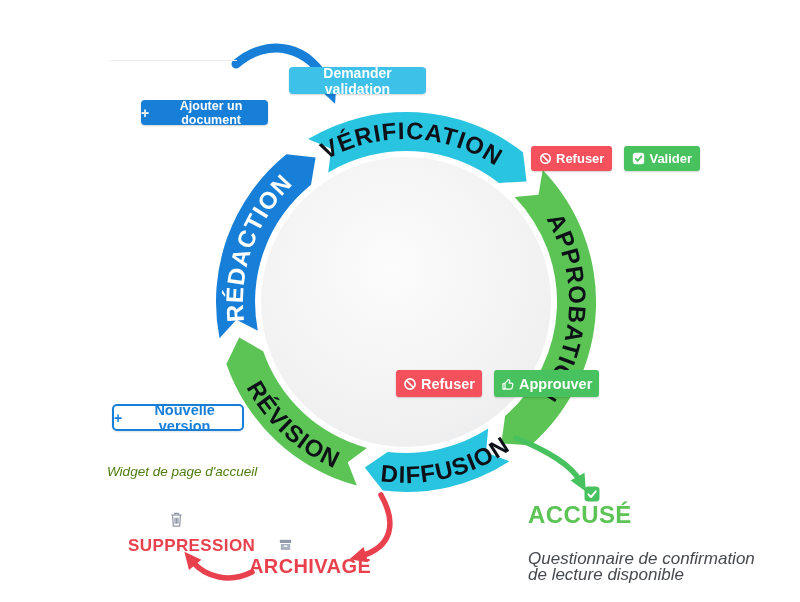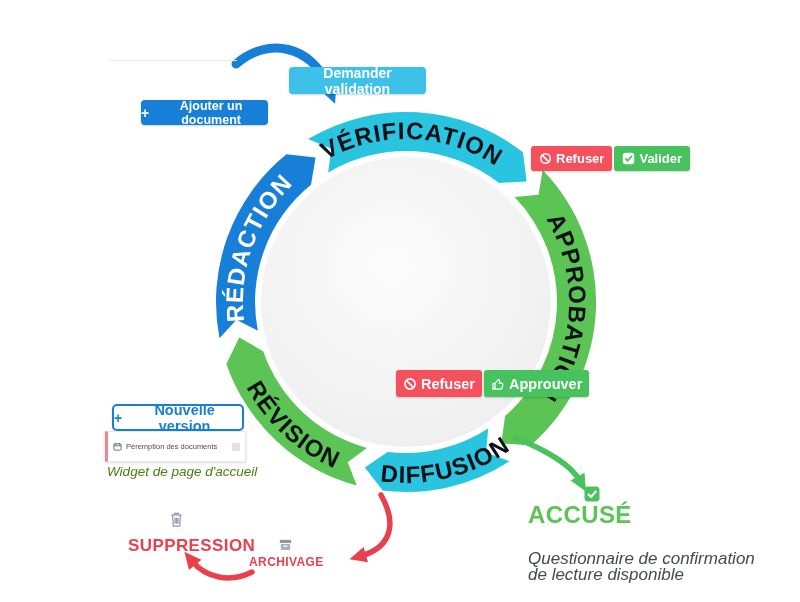--- a/index.html
+++ b/index.html
@@ -23,21 +23,21 @@
   button{border:none;padding:0;background:none;font-family:inherit;margin-top:36px;}
   .btn{display:flex;align-items:center;justify-content:center;gap:5px;color:#fff;font-weight:700;
        border-radius:4px;box-shadow:0 1px 2px rgba(0,0,0,.18);}
   .btn-demander{left:289px;top:31px;width:137px;height:27px;background:var(--lightblue);font-size:14px;}
   .btn-ajouter{left:141px;top:64px;width:127px;height:25px;background:var(--blue);font-size:12.5px;}
   .plus{font-weight:700;font-size:14px;line-height:1;}
   .note{font-style:italic;color:var(--muted);font-size:13.5px;line-height:16px;}
   .note-creation{left:117px;top:92px;}
 
   
-  .group{display:flex;gap:2px;justify-content:center;}
+  .group{display:flex;gap:12px;justify-content:center;}
   .group-validate{left:531px;top:110px;}
   .group-approve{left:396px;top:334px;}
   .btn-sm{height:25px;font-size:13px;padding:0 8px;border-radius:3px;gap:4px;}
   .btn-md{height:27px;font-size:14.5px;padding:0 7px;border-radius:3px;gap:4px;}
   .btn-red{background:var(--red);}
   .btn-green{background:var(--greenbtn);}
   .ico{width:14px;height:14px;display:block;}
   .ico-sm{width:13px;height:13px;}
 
   
@@ -56,21 +56,21 @@
   
   .accuse-check{left:584px;top:486px;width:16px;height:16px;}
   .accuse-title{left:528px;top:503px;font-size:24px;font-weight:700;color:var(--green);
       line-height:23px;letter-spacing:.4px;}
   .note-accuse{left:528px;top:551px;font-size:17px;line-height:15.5px;color:var(--notedark);}
 
   
   .trash-icon{left:169px;top:511px;width:15px;height:17px;}
   .archive-icon{left:278px;top:537px;width:15px;height:15px;}
   .label-suppression{left:128px;top:536px;font-size:17px;font-weight:700;color:var(--redtext);letter-spacing:.4px;}
-  .label-archivage{left:249px;top:555px;font-size:12px;font-weight:700;color:var(--redtext);letter-spacing:.4px;}
+  .label-archivage{left:249px;top:555px;font-size:20px;font-weight:700;color:var(--redtext);letter-spacing:.4px;}
 </style>
 </head>
 <body>
 
 <div class="stage">
 
   <svg class="base" width="800" height="602" viewBox="0 0 800 602">
     <defs>
       <radialGradient id="innerG" cx="45%" cy="38%" r="78%">
         <stop offset="0%" stop-color="#fcfcfc"></stop>
@@ -159,28 +159,20 @@
         <path d="M4.6 12.9 c.6.6 1.3.9 2.1.9 h3.7 c1.6 0 2.3-.8 2.5-2 l.6-3 c.2-.9-.5-1.7-1.4-1.7 H9.4 c.3-1 .5-1.9.5-2.7 0-1.5-1.9-2-2.4-.6 C7 4.3 6.1 5.8 4.6 6.8"></path>
       </svg>
       <span>Approuver</span>
     </button>
   </div>
 
   <button class="abs btn-nouvelle">
     <span class="plus">+</span>
     <span>Nouvelle version</span>
   </button>
-  <div class="abs widget">
-    <svg class="wicon" viewBox="0 0 10 10">
-      <rect x="1" y="2" width="8" height="7" rx="1" fill="none" stroke="#5f6672" stroke-width="1"></rect>
-      <path d="M1 4.2 H9 M3 1 V3 M7 1 V3" stroke="#5f6672" stroke-width="1" fill="none"></path>
-    </svg>
-    <span class="widget-label">Péremption des documents</span>
-    <span class="widget-gear"></span>
-  </div>
   <div class="abs caption-widget">Widget de page d'accueil</div>
 
   <svg class="abs accuse-check" viewBox="0 0 16 16">
     <rect x="0.5" y="0.5" width="15" height="15" rx="3.5" fill="#47c25e"></rect>
     <path d="M4.4 8.4 L7 11 L11.8 5.4" fill="none" stroke="#fff" stroke-width="2" stroke-linecap="round" stroke-linejoin="round"></path>
   </svg>
   <div class="abs accuse-title">
     <span>ACCUSÉ</span><br>
   </div>
   <div class="abs note note-accuse">

